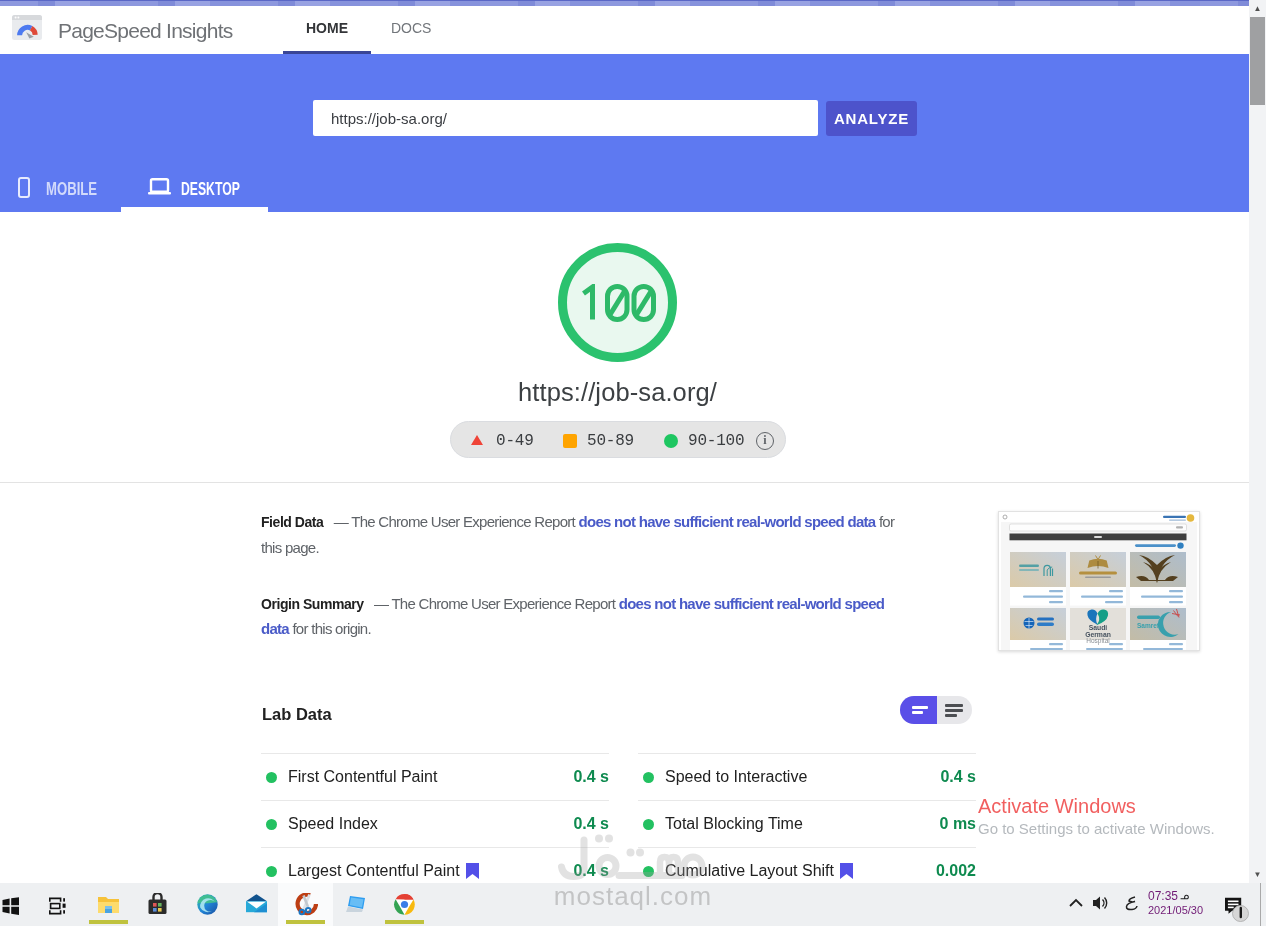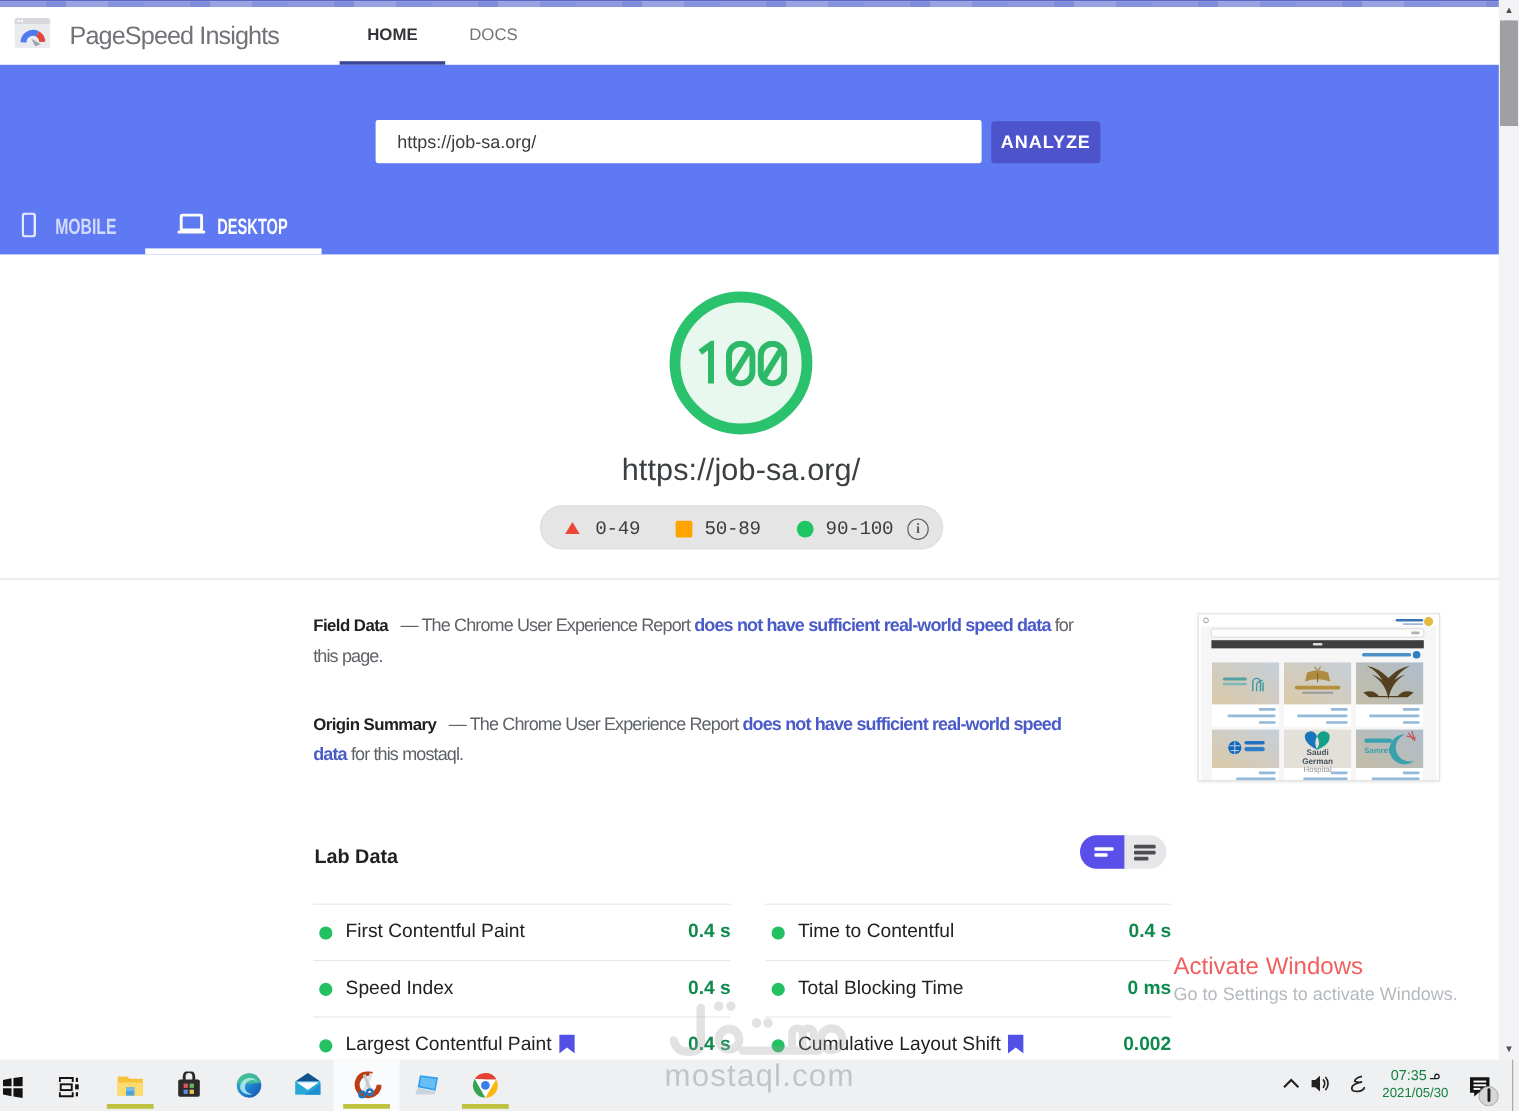--- a/index.html
+++ b/index.html
@@ -59,21 +59,21 @@
 #actw2{position:absolute;left:978px;top:820px;font-size:15px;color:#a8adb2;opacity:0.85}
 
 #sbar{position:absolute;left:1249px;top:0;width:17px;height:883px;background:#f2f3f5;z-index:50}
 #sthumb{position:absolute;left:1px;top:17px;width:15px;height:88px;background:#9fa0a2}
 .sarrow{position:absolute;left:0;width:17px;height:17px;text-align:center;font-size:8px;color:#505050;line-height:17px}
 
 #taskbar{position:absolute;left:0;top:883px;width:1266px;height:43px;background:#eef0f2;z-index:55}
 .tico{position:absolute;top:10px;width:23px;height:23px}
 .tbar{position:absolute;top:37px;height:4px;background:#bfc23e}
 #activetile{position:absolute;left:278px;top:0;width:55px;height:43px;background:#fafbfc}
-#trtime{position:absolute;left:1148px;top:7px;width:63px;text-align:center;font-size:12px;color:#15803d;line-height:13.5px}
+#trtime{position:absolute;left:1148px;top:7px;width:63px;text-align:left;font-size:12px;color:#701a75;line-height:13.5px}
 </style></head>
 <body>
 <div id="topstrip"></div>
 <div id="header">
   <svg id="hlogo" width="30" height="25" viewBox="0 0 30 25">
     <rect x="0" y="0" width="30" height="25" rx="2.5" fill="#e9ebee"></rect>
     <path d="M0 2.5 A2.5 2.5 0 0 1 2.5 0 H27.5 A2.5 2.5 0 0 1 30 2.5 V5 H0 Z" fill="#d7d9dc"></path>
     <circle cx="3.6" cy="2.5" r="0.95" fill="#fdfdfd"></circle>
       <circle cx="6.4" cy="2.5" r="0.95" fill="#fdfdfd"></circle>
     <path d="M 7.6 20.3 A 8 8 0 0 1 19.2 13.2" fill="none" stroke="#4d7af0" stroke-width="5"></path>
@@ -119,21 +119,21 @@
     <div class="lgtxt" id="lg2">50-89</div>
   <div class="dotg"></div>
     <div class="lgtxt" id="lg3">90-100</div>
   <div id="lginfo">i</div>
 </div>
 <div id="div1"></div>
 
 <div class="bodyline" style="left:261px;top:513px"><span class="h16">Field Data</span><span class="grey">&nbsp;&nbsp; — The Chrome User Experience Report </span><span class="lnk">does not have sufficient real-world speed data</span><span class="grey"> for</span></div>
 <div class="bodyline" style="left:261px;top:539px"><span class="grey">this page.</span></div>
 <div class="bodyline" style="left:261px;top:595px"><span class="h16">Origin Summary</span><span class="grey">&nbsp;&nbsp; — The Chrome User Experience Report </span><span class="lnk">does not have sufficient real-world speed</span></div>
-<div class="bodyline" style="left:261px;top:620px"><span class="lnk">data</span><span class="grey"> for this mostaql.</span></div>
+<div class="bodyline" style="left:261px;top:620px"><span class="lnk">data</span><span class="grey"> for this origin.</span></div>
 
 <div id="thumb">
 <svg width="200" height="138" viewBox="0 0 200 138">
   <defs>
     <linearGradient id="tg1" x1="0" y1="1" x2="1" y2="0">
       <stop offset="0" stop-color="#dbcaa8"></stop>
           <stop offset="1" stop-color="#c6cfda"></stop>
     </linearGradient>
     <linearGradient id="tg3" x1="0" y1="1" x2="1" y2="0">
       <stop offset="0" stop-color="#c3bca6"></stop>
@@ -250,21 +250,21 @@
   </div>
 <div class="metric" style="left:261px;top:847px;width:348px">
     <div class="dot"></div>
     <div class="lab">Largest Contentful Paint<svg class="bkm" viewBox="0 0 13 16">
         <path d="M0 0 h13 v16 l-6.5 -5 l-6.5 5 z" fill="#5350e8"></path>
       </svg></div>
     <div class="val">0.4 s</div>
   </div>
 <div class="metric" style="left:638px;top:753px;width:338px">
     <div class="dot"></div>
-    <div class="lab">Time to Contentful</div>
+    <div class="lab">Speed to Interactive</div>
     <div class="val">0.4 s</div>
   </div>
 <div class="metric" style="left:638px;top:800px;width:338px">
     <div class="dot"></div>
     <div class="lab">Total Blocking Time</div>
     <div class="val">0 ms</div>
   </div>
 <div class="metric" style="left:638px;top:847px;width:338px">
     <div class="dot"></div>
     <div class="lab">Cumulative Layout Shift<svg class="bkm" viewBox="0 0 13 16">

